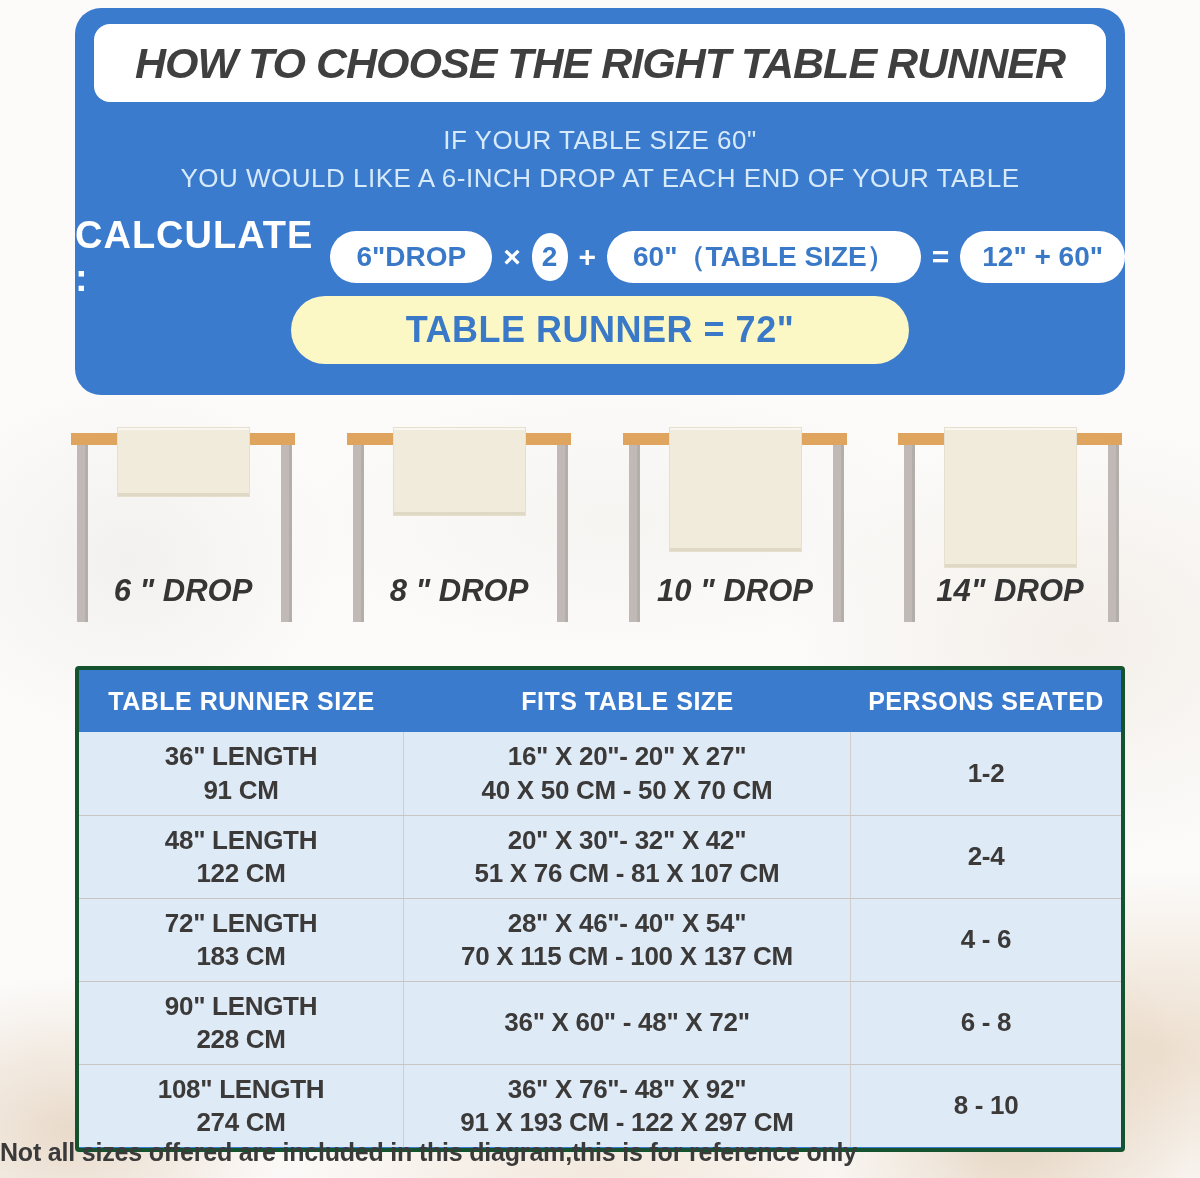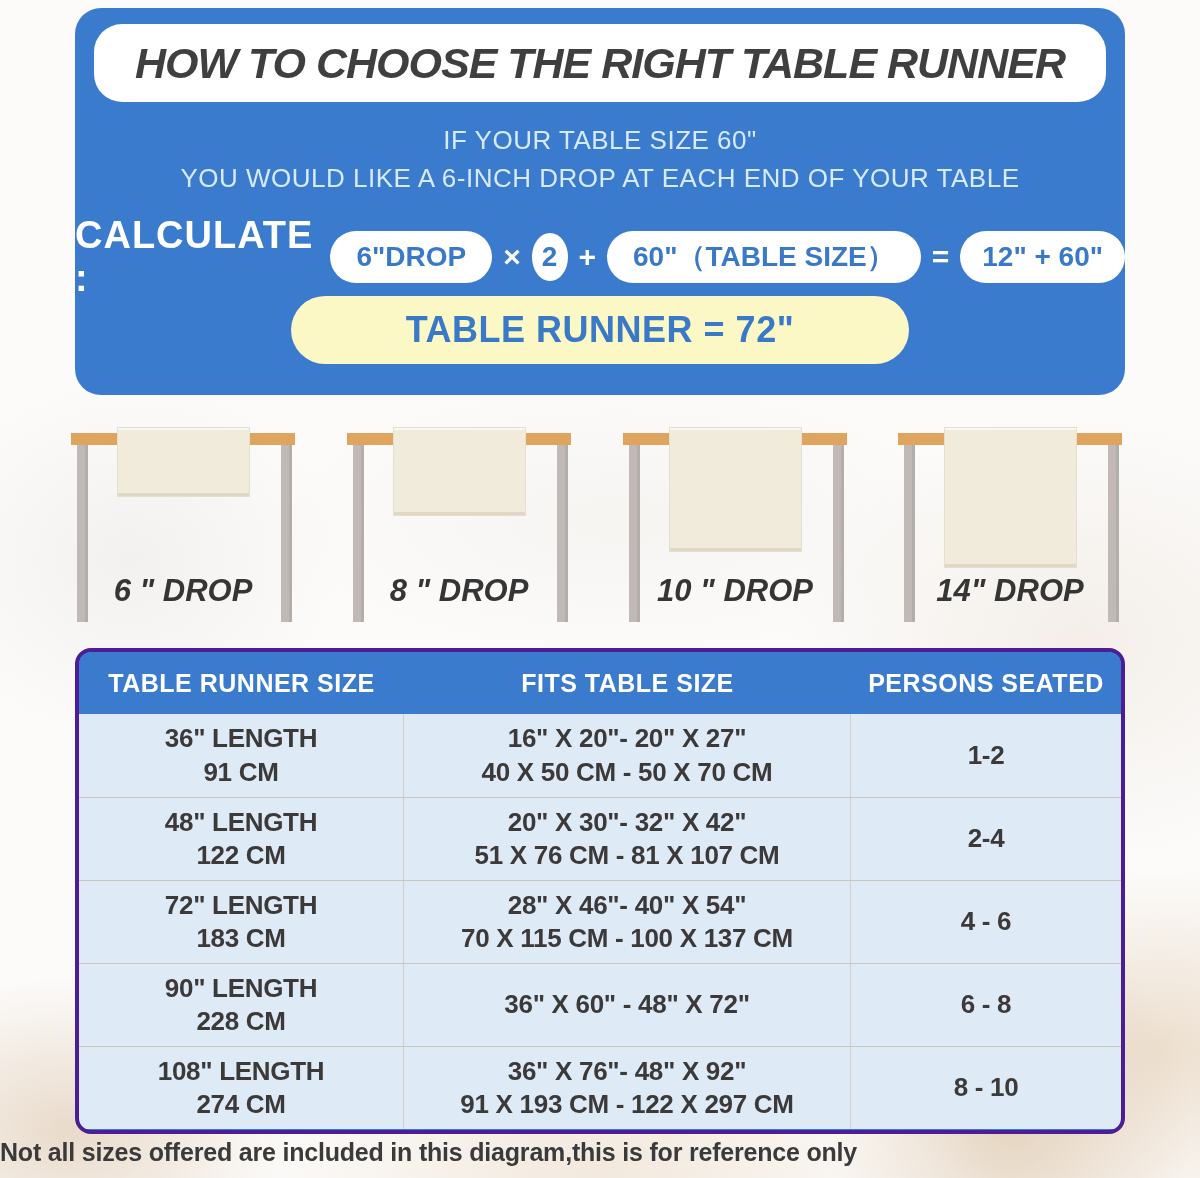--- a/index.html
+++ b/index.html
@@ -22,21 +22,21 @@
       #fcfbfa;
   }
 
   
   .hero {
     position:absolute; left:75px; top:8px; width:1050px; height:387px;
     background:#3b7bce; border-radius:26px;
   }
   .title-banner {
     position:absolute; left:19px; top:16px; width:1012px; height:78px;
-    background:#ffffff; border-radius:28px;
+    background:#ffffff; border-radius:16px;
     display:flex; align-items:center; justify-content:center;
   }
   .title-banner h1 {
     font-size:43px; font-weight:900; font-style:italic; color:#3f3f3f;
     letter-spacing:-1px; white-space:nowrap;
   }
   .sub {
     position:absolute; width:100%; text-align:center;
     color:#d7eafa; font-size:26px; font-weight:500; letter-spacing:.5px;
   }
@@ -92,22 +92,22 @@
   .f3 .runner { height:125px; }
   .f4 .runner { height:141px; }
   .drop-fig figcaption {
     position:absolute; top:148px; width:100%; text-align:center;
     font-size:31px; font-weight:700; font-style:italic; color:#353535; letter-spacing:0;
     z-index:3; white-space:nowrap;
   }
 
   
   .size-table {
-    position:absolute; left:75px; top:648px; width:1050px; height:486px;
-    border:4px solid #4c1d95; border-radius:16px; overflow:hidden;
+    position:absolute; left:75px; top:666px; width:1050px; height:486px;
+    border:4px solid #14532d; border-radius:4px; overflow:hidden;
     background:#3b7bce;
   }
   .thead {
     display:grid; grid-template-columns:325px 447px 1fr; height:62px;
     background:#3b7bce; align-items:center;
   }
   .thead .th {
     text-align:center; color:#ffffff; font-size:25px; font-weight:700; letter-spacing:.5px;
   }
   .tbody { background:rgba(255,255,255,.84); }

